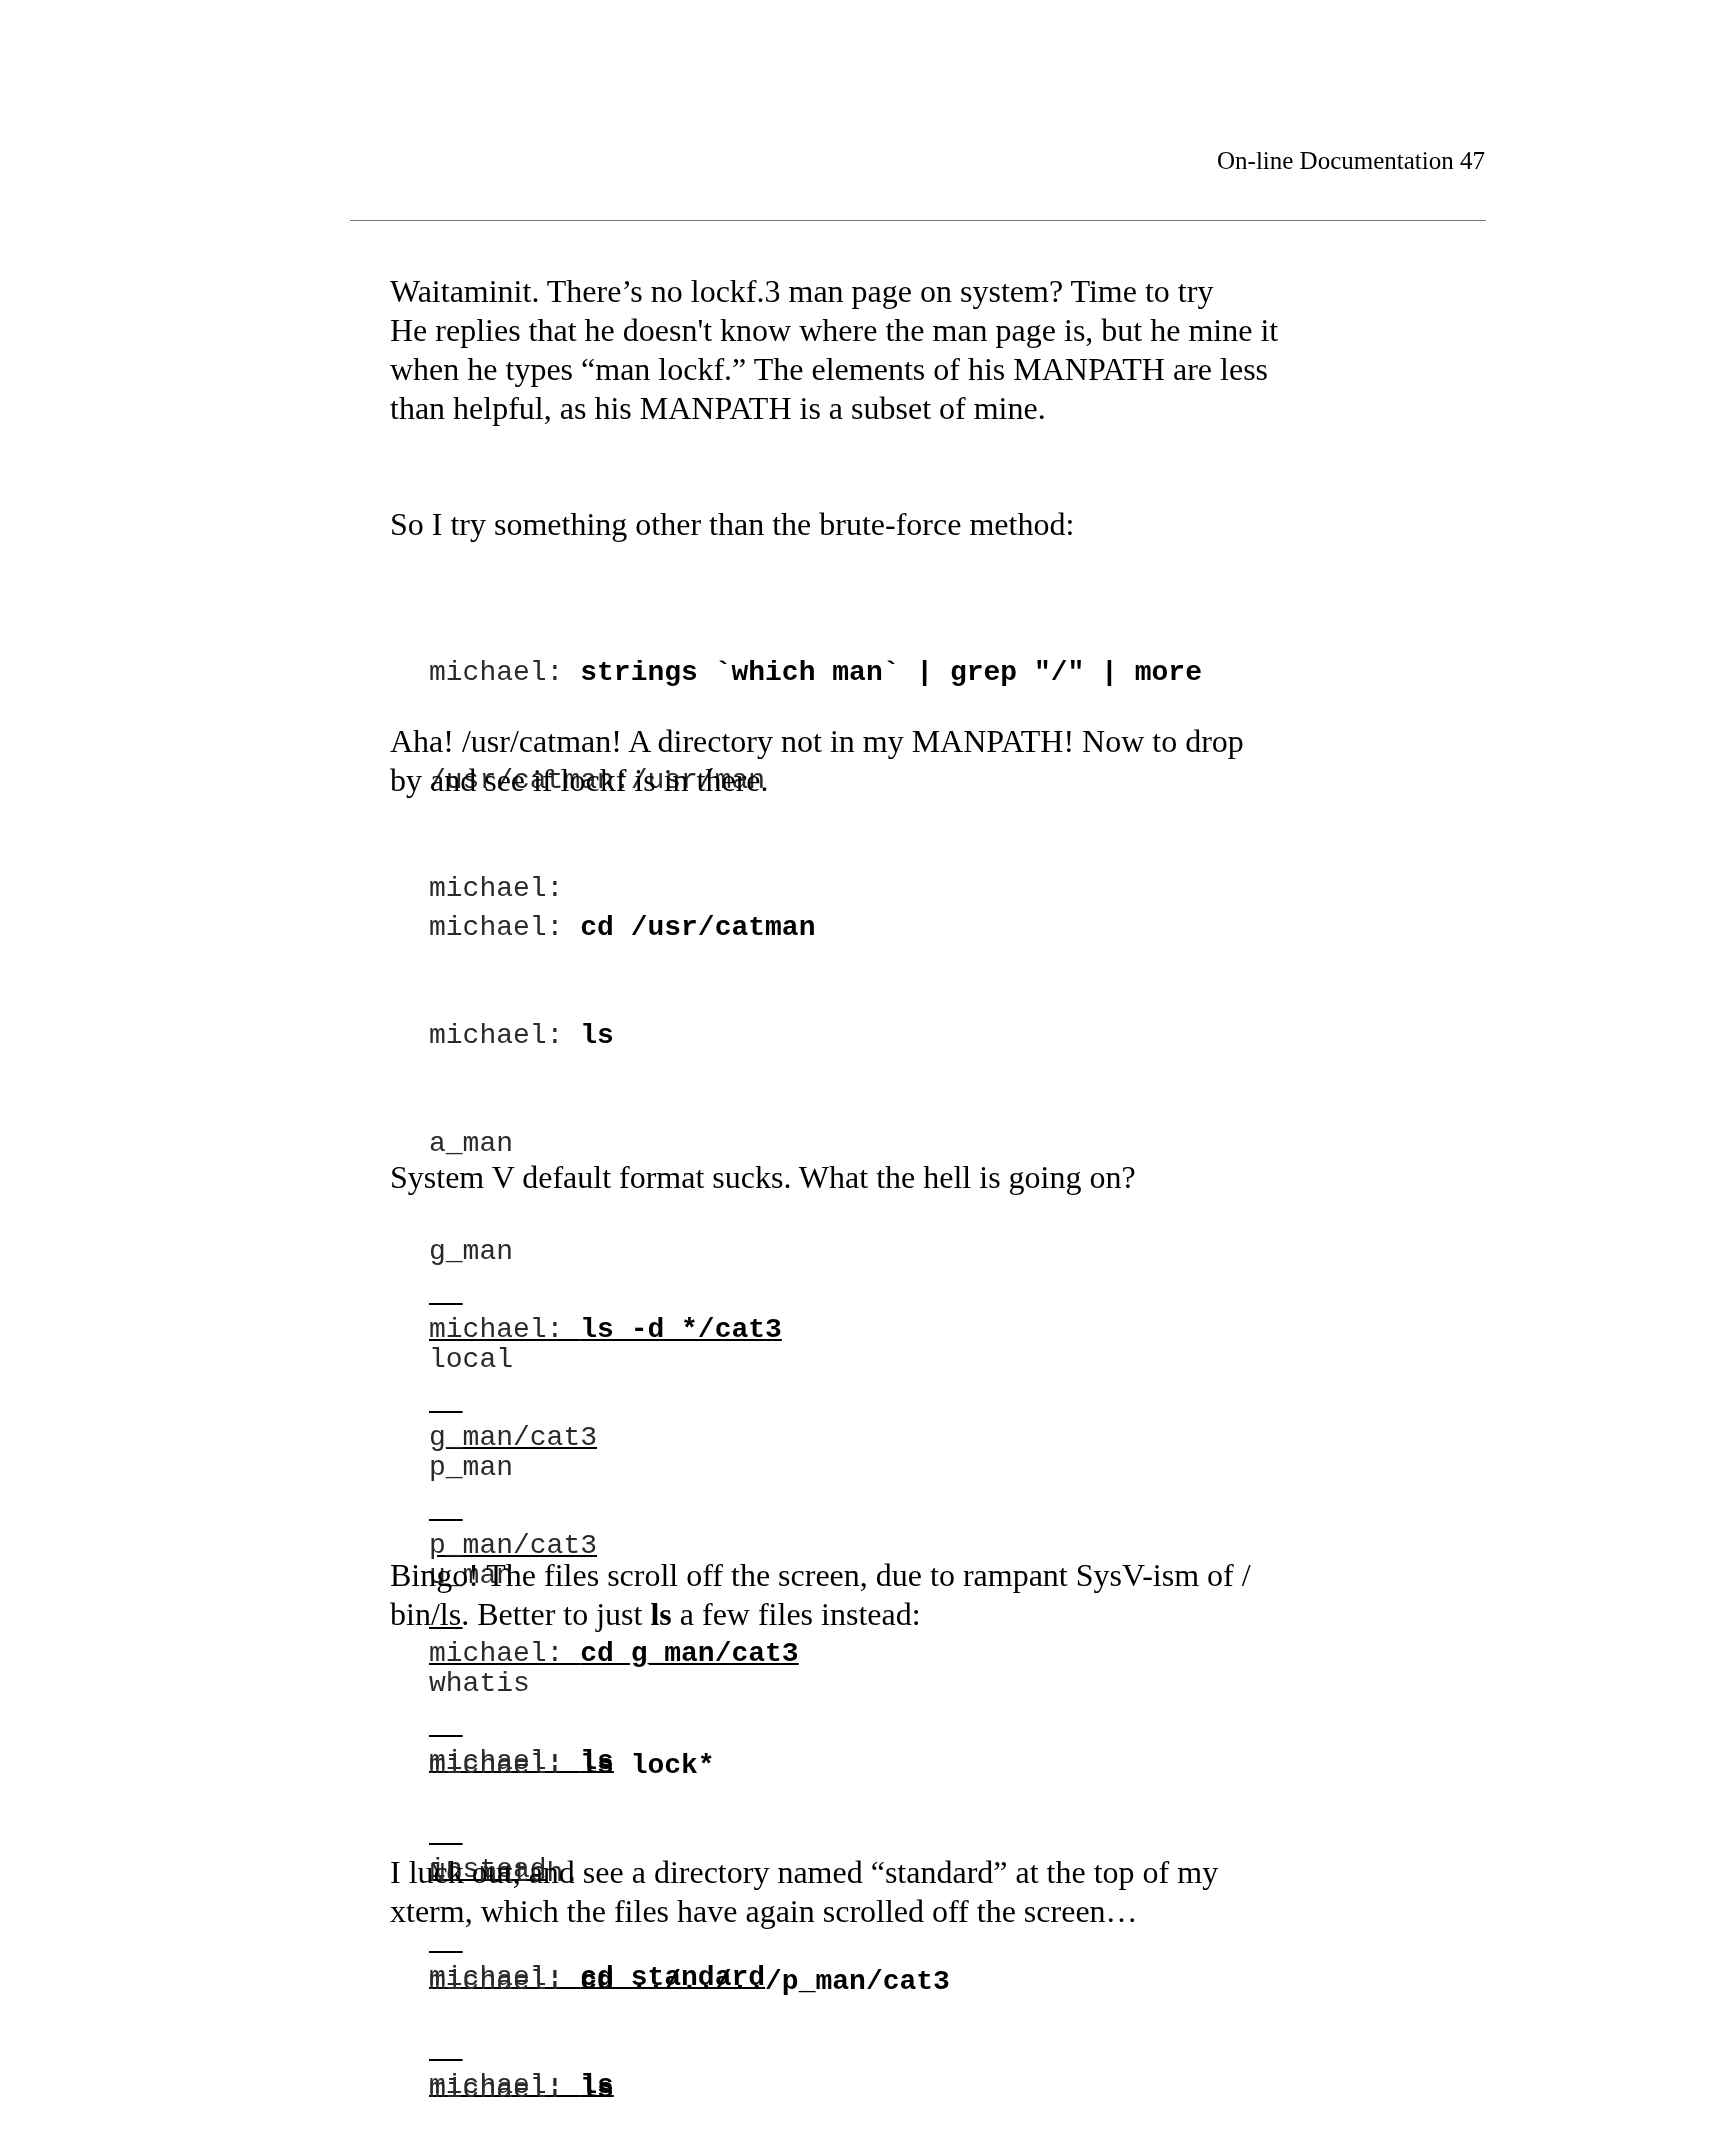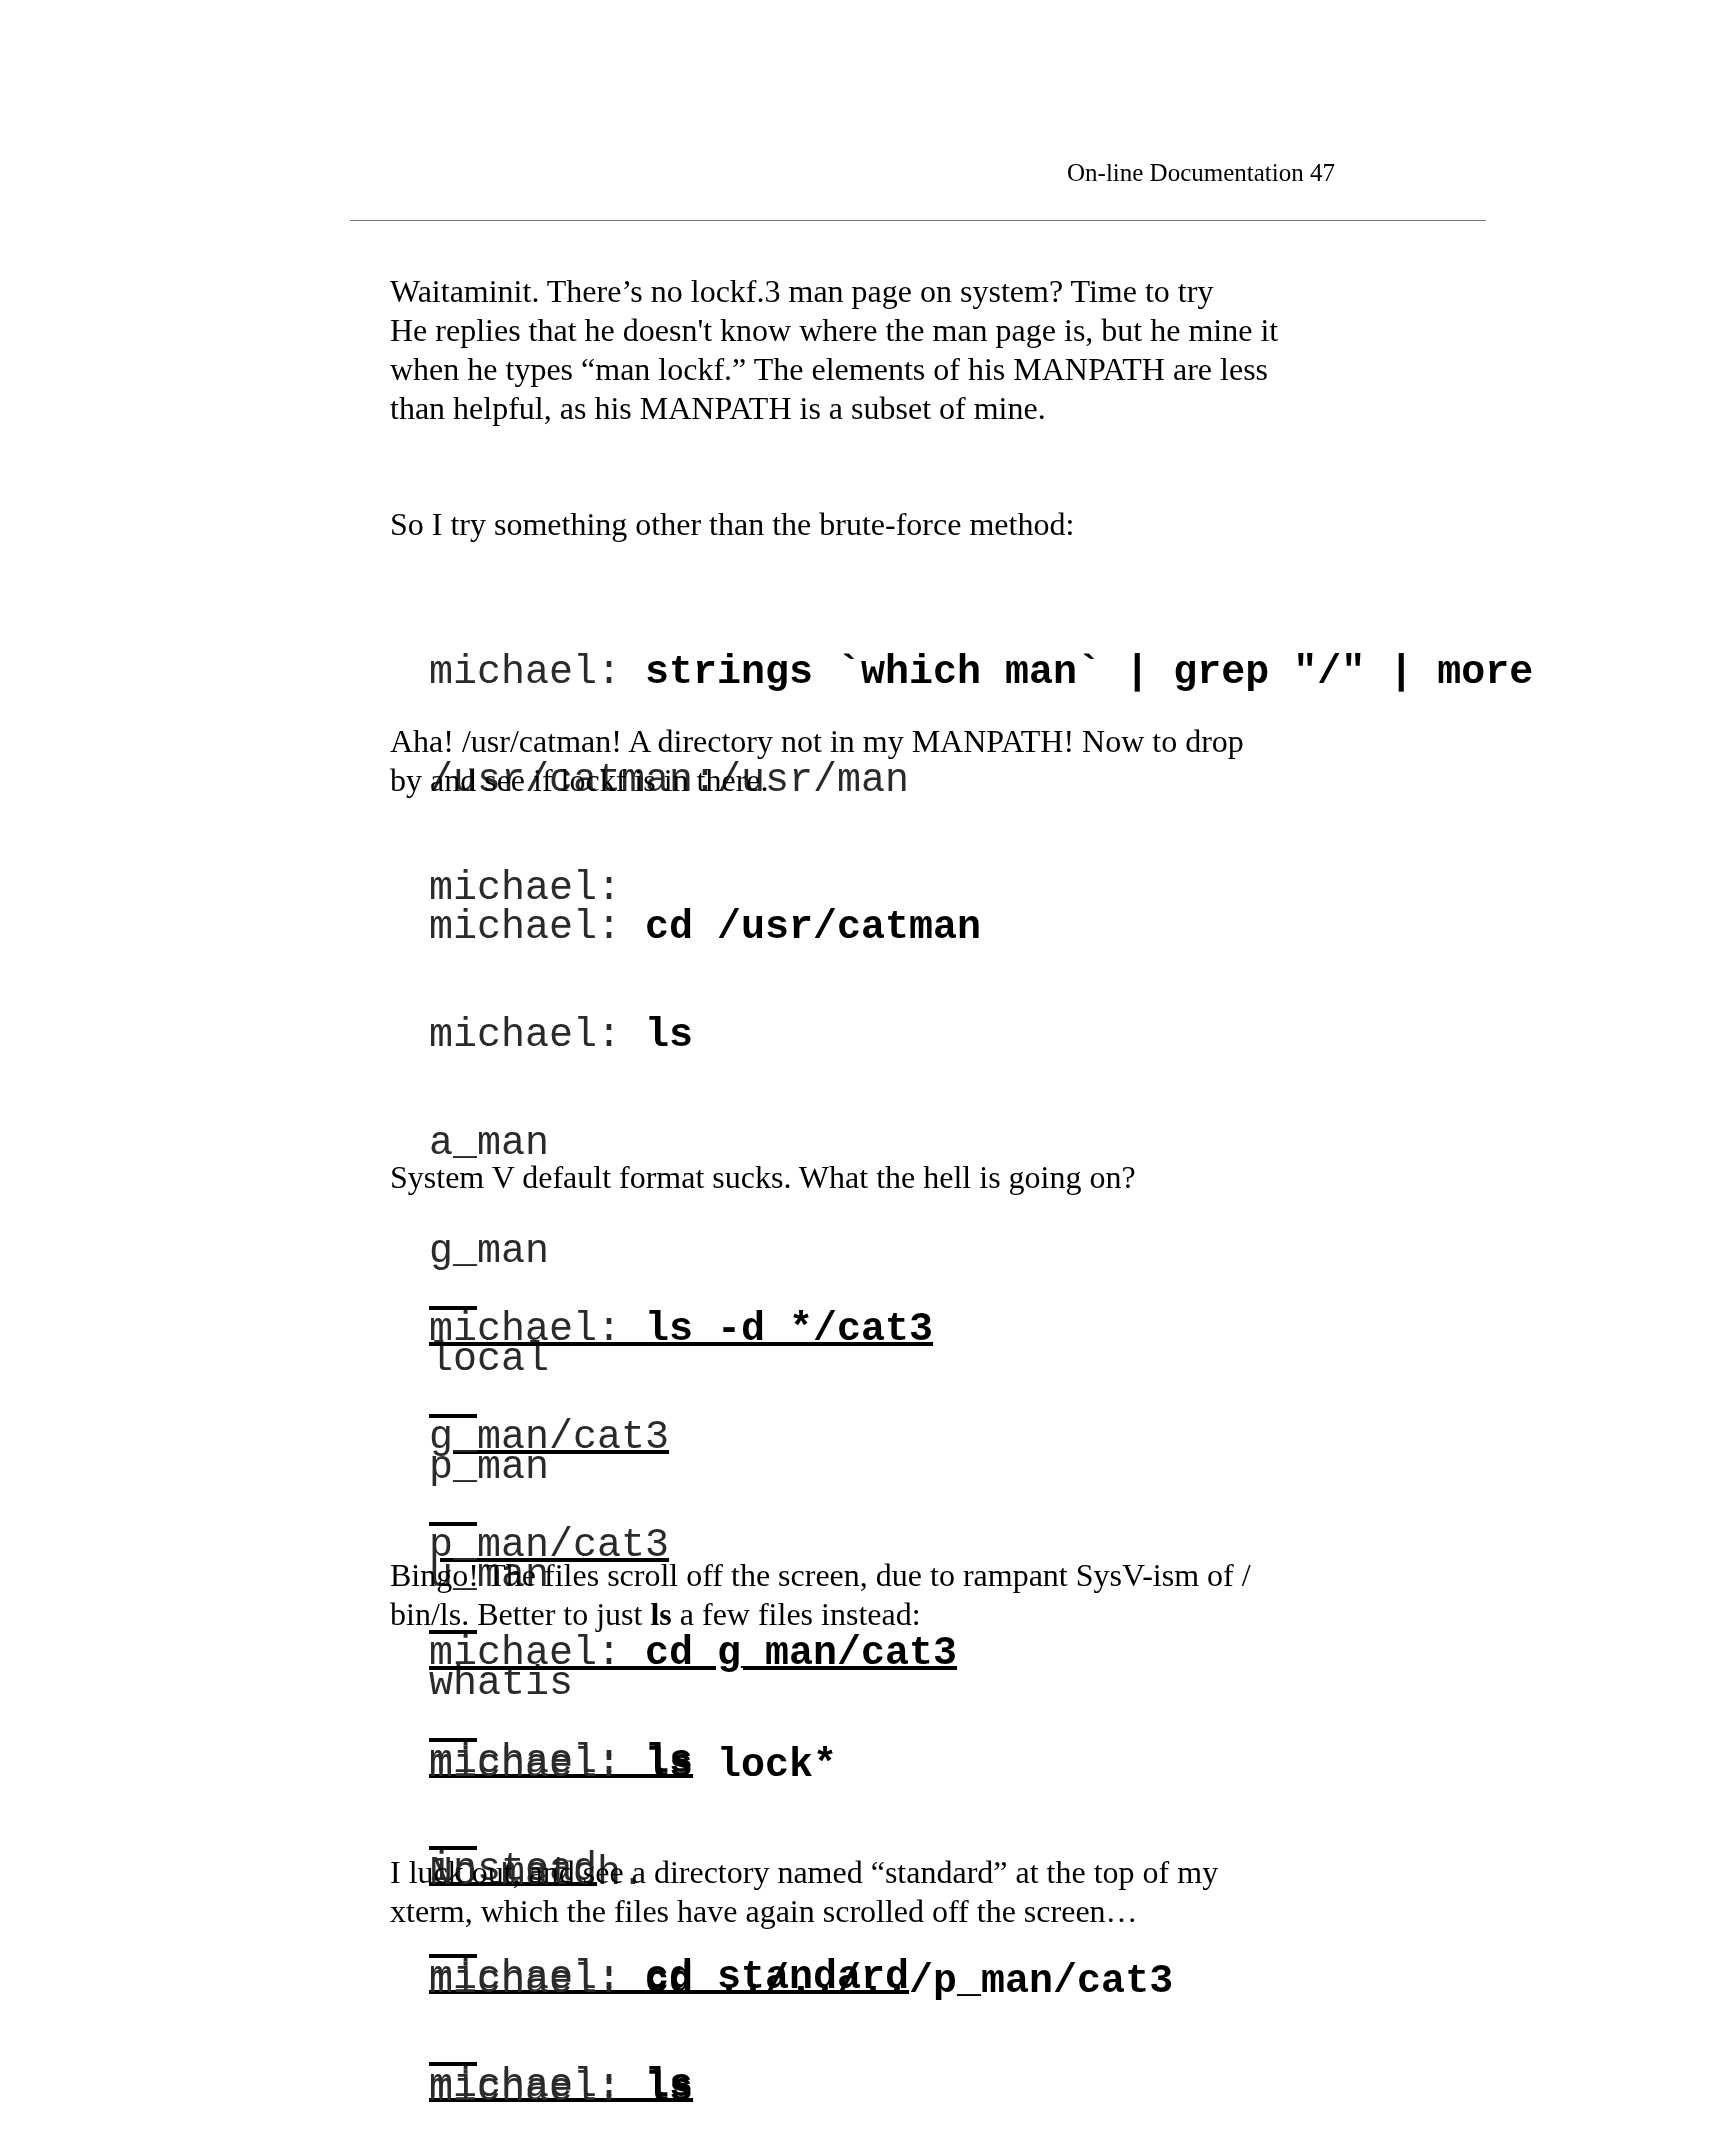--- a/index.html
+++ b/index.html
@@ -11,22 +11,22 @@
       width: 1717px;
       height: 2153px;
       position: relative;
       overflow: hidden;
       color: #000;
     }
     .page-header {
       position: absolute;
       left: 1067px;
       width: 418px;
-      top: 158px;
-      text-align: left;
+      top: 146px;
+      text-align: right;
       font-family: "Liberation Serif", "DejaVu Serif", serif;
       font-size: 25px;
       line-height: 29px;
       white-space: nowrap;
     }
     .header-rule {
       position: absolute;
       left: 350px;
       top: 220px;
       width: 1136px;
@@ -46,21 +46,21 @@
       display: block;
       white-space: nowrap;
     }
     .para b {
       font-weight: bold;
     }
     .code {
       position: absolute;
       left: 429px;
       font-family: "Liberation Mono", "DejaVu Sans Mono", monospace;
-      font-size: 40px;
+      font-size: 28px;
       line-height: 36px;
       white-space: pre;
     }
     .code .cline {
       display: block;
       height: 36px;
     }
     .code .prompt, .code .out {
       color: #2a2a2a;
       font-weight: normal;

